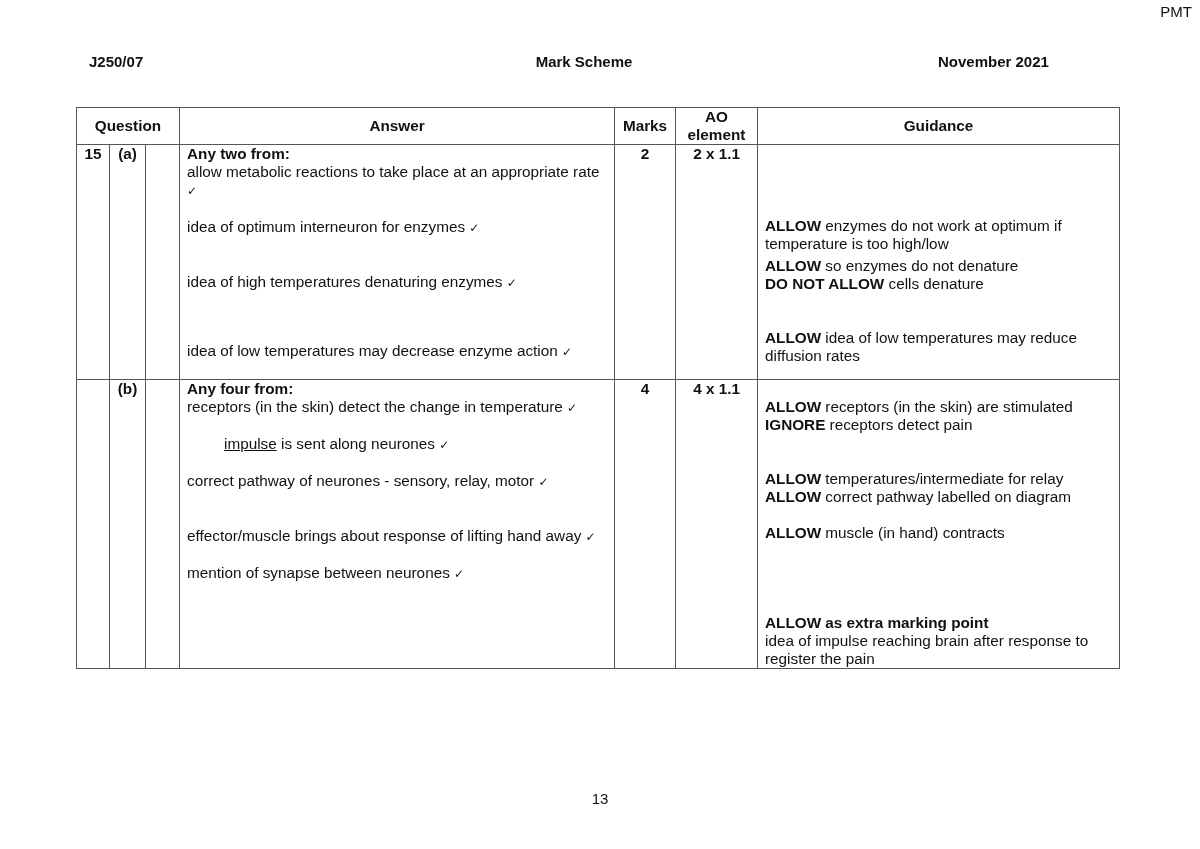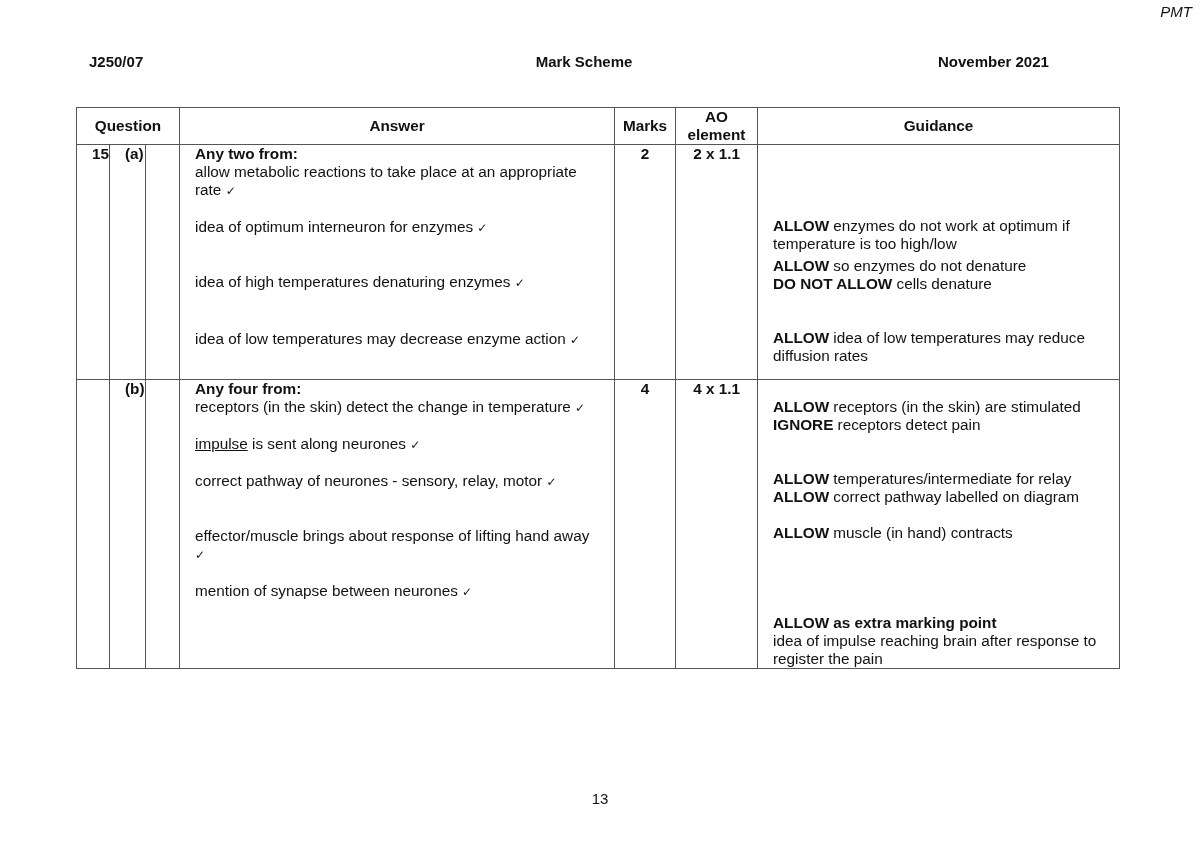--- a/index.html
+++ b/index.html
@@ -1,38 +1,38 @@
 <!DOCTYPE html>
 <html><head>
 <meta charset="utf-8">
 <style>
   html, body { margin: 0; padding: 0; background: #ffffff; }
   body {
     width: 1200px; height: 849px; position: relative; overflow: hidden;
     font-family: "Liberation Sans", sans-serif; color: #111;
   }
-  .pmt { position: absolute; right: 8px; top: 3px; font-style: italic; font-size: 15px; margin-left: 7px; }
+  .pmt { position: absolute; right: 8px; top: 3px; font-size: 15px; margin-left: 7px; }
   .hdr { position: absolute; top: 53px; font-weight: bold; font-size: 15px; }
   .hdr-left { left: 89px; }
   .hdr-center { left: 0; width: 1168px; text-align: center; }
   .hdr-right { left: 938px; }
   table.ms {
     position: absolute; left: 76px; top: 107px;
     border-collapse: collapse; table-layout: fixed; width: 1043px;
     font-size: 15.3px; line-height: 18px;
   }
   table.ms td, table.ms th {
-    border: 1px solid #555; padding: 0 15px; vertical-align: top;
+    border: 1px solid #555; padding: 0 7px; vertical-align: top;
   }
   table.ms th { font-weight: bold; text-align: center; vertical-align: middle; height: 36px; padding: 0 4px; line-height: 18px; }
   td.center { text-align: center; font-weight: bold; }
   td.qnum { font-weight: bold; text-align: center; padding: 0; }
   .pt { margin: 0; }
   .b { font-weight: bold; }
-  .u { text-decoration: underline; }
+  .u { text-decoration: underline; margin-left: 37px; }
   .page-num { position: absolute; top: 790px; left: 0; width: 1200px; text-align: center; font-weight: normal; font-size: 15px; }
   .chk { font-family: "DejaVu Sans", sans-serif; font-size: 12px; }
 </style>
 </head>
 <body>
 
 <div class="pmt">PMT</div>
 
 <div class="hdr hdr-left">J250/07</div>
 <div class="hdr hdr-center">Mark Scheme</div>
@@ -59,21 +59,21 @@
 
   <tr style="height:235px">
     <td class="qnum">15</td>
     <td class="qnum">(a)</td>
     <td></td>
     <td>
       <p class="pt b">Any two from:</p>
       <p class="pt"><span>allow metabolic reactions to take place at an appropriate rate</span> <span class="chk">✓</span></p>
       <p class="pt" style="margin-top:18px"><span>idea of optimum interneuron for enzymes</span> <span class="chk">✓</span></p>
       <p class="pt" style="margin-top:36px"><span>idea of high temperatures denaturing enzymes</span> <span class="chk">✓</span></p>
-      <p class="pt" style="margin-top:38px"><span>idea of low temperatures may decrease enzyme action</span> <span class="chk">✓</span></p>
+      <p class="pt" style="margin-top:50px"><span>idea of low temperatures may decrease enzyme action</span> <span class="chk">✓</span></p>
     </td>
     <td class="center">2</td>
     <td class="center">2 x 1.1</td>
     <td>
       <p class="pt" style="margin-top:72px"><span class="b">ALLOW</span> <span>enzymes do not work at optimum if temperature is too high/low</span></p>
       <p class="pt" style="margin-top:4px"><span class="b">ALLOW</span> <span>so enzymes do not denature</span></p>
       <p class="pt"><span class="b">DO NOT ALLOW</span> <span>cells denature</span></p>
       <p class="pt" style="margin-top:36px"><span class="b">ALLOW</span> <span>idea of low temperatures may reduce diffusion rates</span></p>
     </td>
   </tr>

